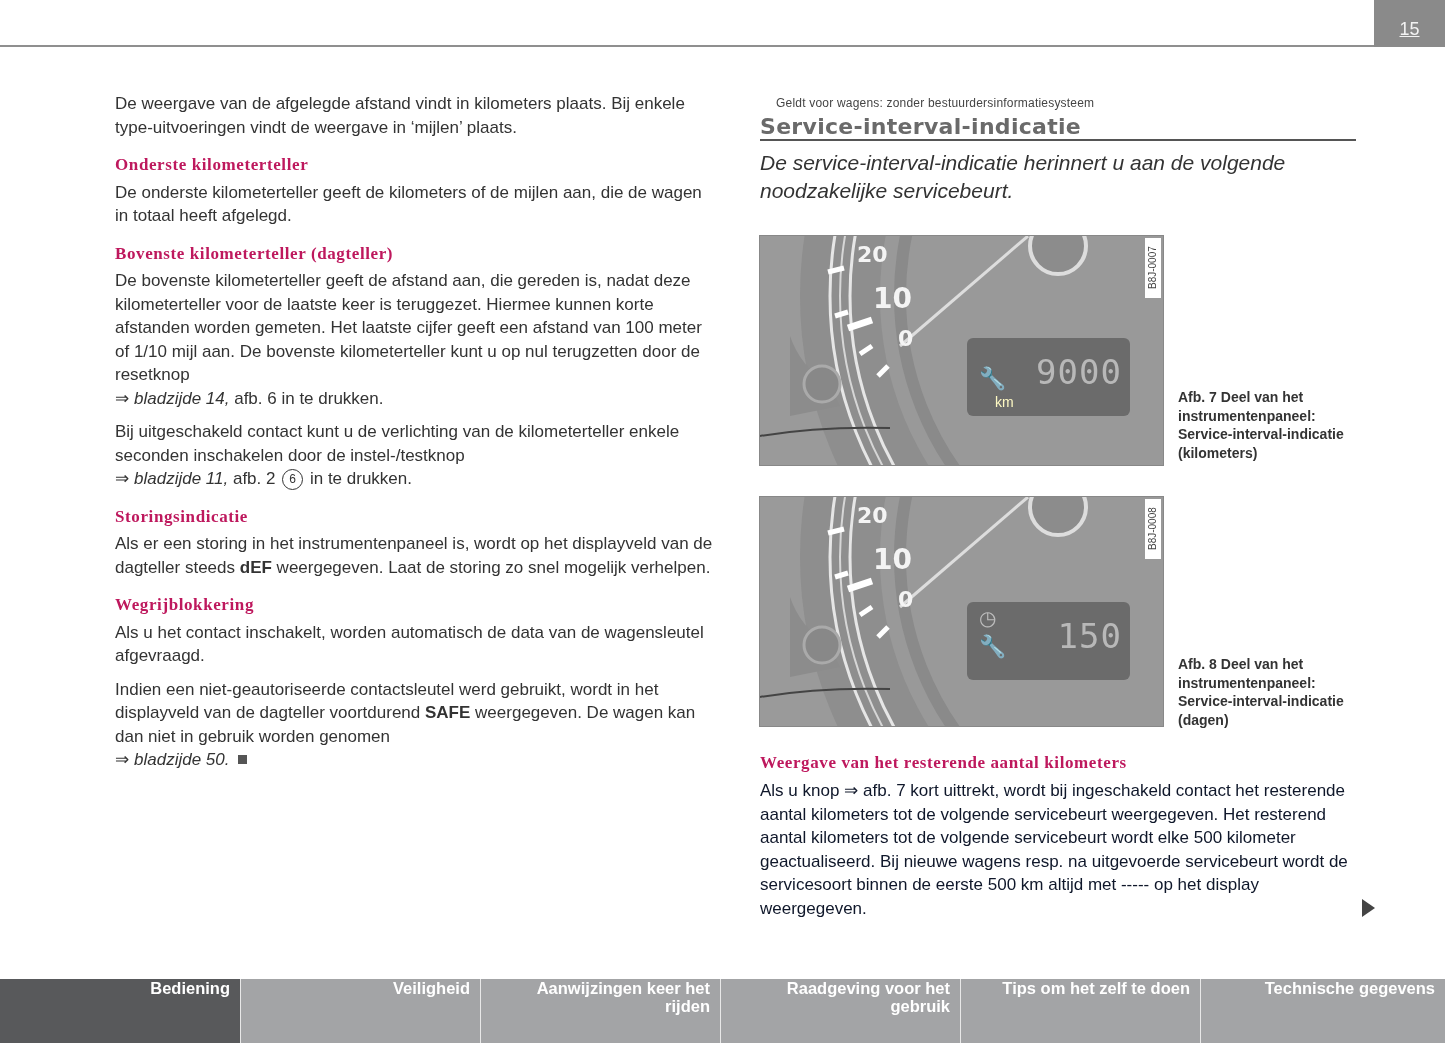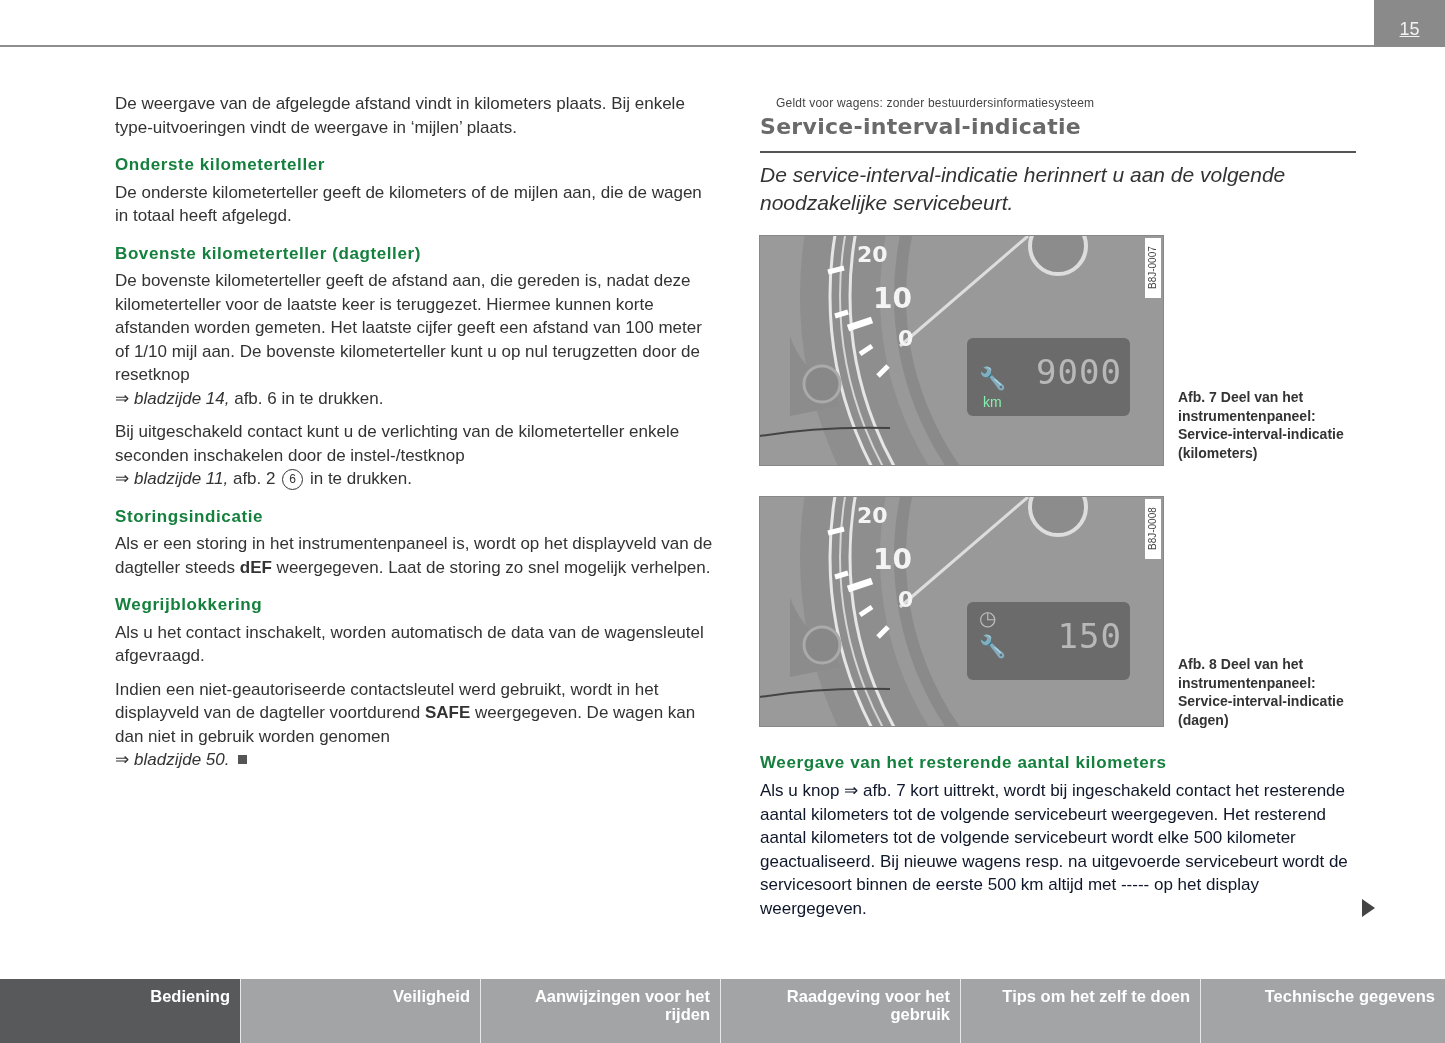--- a/index.html
+++ b/index.html
@@ -3,48 +3,48 @@
 <meta charset="utf-8">
 <style>
   html, body { margin:0; padding:0; }
   body { width:1445px; height:1043px; position:relative; background:#ffffff; overflow:hidden;
          font-family:"Liberation Sans", sans-serif; color:#2a2a2a; }
   .top-rule { position:absolute; left:0; top:45px; width:1375px; height:2px; background:#8f8f8f; }
   .page-num-box { position:absolute; left:1374px; top:0; width:71px; height:47px; background:#8a8a8a;
                   color:#f2f2f2; font-size:18px; display:flex; align-items:center; justify-content:center; padding-top:12px; box-sizing:border-box;text-decoration:underline; }
   .col-left { position:absolute; left:115px; top:92px; width:600px; font-size:17px; line-height:23.5px; color:#333; }
   .col-left p { margin:0 0 10px 0; }
-  h3 { font-family:Liberation Sans, sans-serif; font-size:17px; font-weight:bold; letter-spacing:0.6px; margin:14px 0 4px 0; color:#15803d; }
+  h3 { font-family:Liberation Serif, serif; font-size:17px; font-weight:bold; letter-spacing:0.6px; margin:14px 0 4px 0; color:#be185d; }
   .xref { font-style:italic; }
   .circ { display:inline-block; width:19px; height:19px; border:1.5px solid #333; border-radius:50%;
           font-size:12px; line-height:19px; text-align:center; vertical-align:1px; margin:0 2px; }
   .endmark { display:inline-block; width:9px; height:9px; background:#555; margin-left:4px; vertical-align:1px; }
   .col-right { position:absolute; left:760px; top:92px; width:600px; color:#333; }
   .applies { font-size:12px; margin:4px 0 4px 16px; color:#444; letter-spacing:0.2px; }
-  .sec-title { font-family:"DejaVu Sans", sans-serif; font-size:22px; font-weight:bold; color:#6a6a6a; margin:0; padding-bottom:12px;
+  .sec-title { font-family:"DejaVu Sans", sans-serif; font-size:22px; font-weight:bold; color:#6a6a6a; margin:0; padding-bottom:0;
                border-bottom:2px solid #555; width:596px; letter-spacing:0.3px; }
   .intro { font-size:21px; font-style:italic; line-height:28px; margin:8px 0 0 0; color:#333; }
   .figure { position:absolute; left:759px; width:403px; height:229px; border:1px solid #888; overflow:hidden; background:#9d9d9d; }
   .fig1 { top:235px; } .fig2 { top:496px; }
   .fig-code { position:absolute; right:2px; top:2px; width:16px; height:60px; background:#fff; color:#444; font-size:10px;
               writing-mode:vertical-rl; transform:rotate(180deg); text-align:center; line-height:16px; }
   .lcd { position:absolute; left:207px; width:163px; height:78px; background:#6b6b6b; border-radius:6px; }
   .lcd-value { position:absolute; right:8px; top:14px; font-family:"DejaVu Sans Mono", monospace; font-size:34px; color:#b8b8b8; letter-spacing:1px; }
-  .lcd-unit { position:absolute; left:16px; bottom:6px; font-size:14px; color:#86efac; }
+  .lcd-unit { position:absolute; left:28px; bottom:6px; font-size:14px; color:#fef9c3; }
   .lcd-icon { position:absolute; color:#bdbdbd; }
   .gauge-num { position:absolute; font-family:"DejaVu Sans", sans-serif; font-weight:bold; color:#f4f4f4; }
   .caption { position:absolute; left:1178px; width:175px; font-size:14px; font-weight:bold; line-height:18.5px; color:#333; }
   .cap1 { top:388px; } .cap2 { top:638px;margin-top:17px; }
   .sub-block { position:absolute; left:760px; top:753px; width:600px; }
   .sub-block h3 { font-size:17px; margin:0 0 6px 0; }
   .sub-block p { margin:0; font-size:17px; line-height:23.5px; color:#0f172a; }
   .next-arrow { position:absolute; left:1362px; top:899px; width:0; height:0; border-top:9px solid transparent; border-bottom:9px solid transparent; border-left:13px solid #444; }
   .footer { position:absolute; left:0; top:979px; width:1445px; height:64px; display:flex; }
   .tab { flex:0 0 240px; height:64px; box-sizing:border-box; background:#a3a4a6; color:#fff; font-weight:bold; font-size:16.5px;
-         text-align:right; padding:8px 10px 0 10px; line-height:18px; border-left:1px solid #e8e8e8; cursor:pointer; }
+         text-align:right; padding:0 10px 0 10px; line-height:18px; border-left:1px solid #e8e8e8; cursor:pointer; }
   .tab:first-child { border-left:none; background:#58595b; }
   .tab:last-child { flex:1; }
 </style>
 </head>
 <body>
 
 <div class="top-rule"></div>
 <div class="page-num-box">15</div>
 
 <div class="col-left">
@@ -160,17 +160,17 @@
 
 <div class="sub-block">
   <h3>Weergave van het resterende aantal kilometers</h3>
   <p>Als u knop ⇒ afb. 7 kort uittrekt, wordt bij ingeschakeld contact het resterende aantal kilometers tot de volgende servicebeurt weergegeven. Het resterend aantal kilometers tot de volgende servicebeurt wordt elke 500 kilometer geactualiseerd. Bij nieuwe wagens resp. na uitgevoerde servicebeurt wordt de servicesoort binnen de eerste 500 km altijd met  -----  op het display weergegeven.</p>
 </div>
 <div class="next-arrow"></div>
 
 <div class="footer">
   <div class="tab">Bediening</div>
   <div class="tab">Veiligheid</div>
-  <div class="tab">Aanwijzingen voor het rijden</div>
+  <div class="tab">Aanwijzingen keer het rijden</div>
   <div class="tab">Raadgeving voor het gebruik</div>
   <div class="tab">Tips om het zelf te doen</div>
   <div class="tab">Technische gegevens</div>
 </div>
 
 </body></html>

